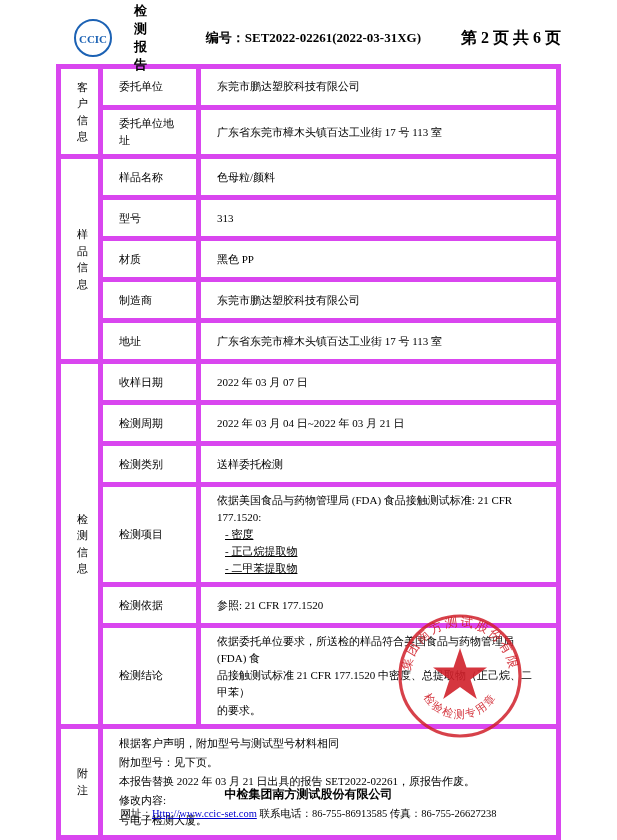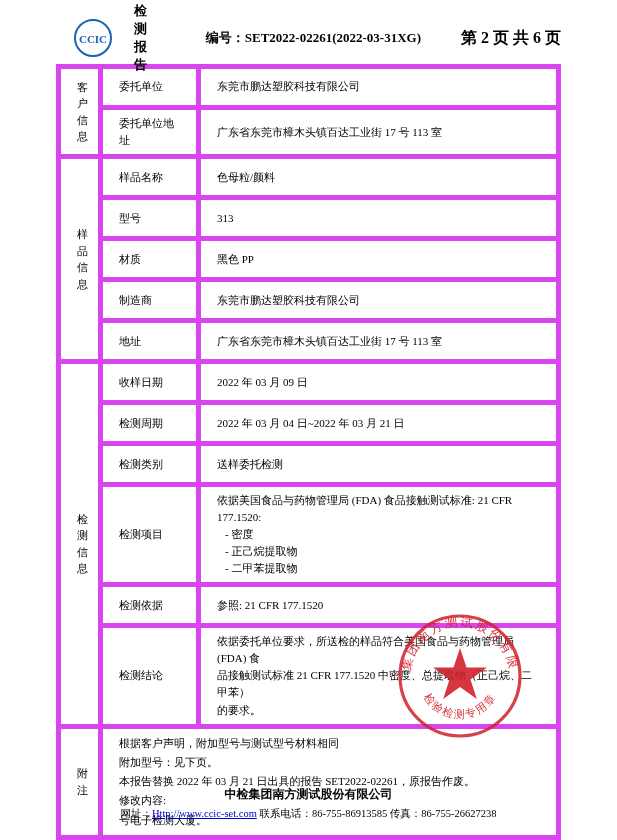--- a/index.html
+++ b/index.html
@@ -91,21 +91,21 @@
     padding-left: 9px;
     font-size: 11px;
   }
   td.val {
     padding-left: 9px;
   }
   .cell-tall { height: 26px; }
 
   .item-list { margin: 0; }
   .item-list .ln { display: block; }
-  .indent { padding-left: 8px; }
+  .indent { padding-left: 8px; text-decoration: underline; }
 
   
   .remark-body { line-height: 1.75; }
   .remark-body .ln { display: block; }
 
   
   .sig-table {
     width: 505px;
     border-collapse: collapse;
     table-layout: fixed;
@@ -219,21 +219,21 @@
         <td class="lbl cell-tall">地址</td>
         <td class="val cell-tall">广东省东莞市樟木头镇百达工业街 17 号 113 室</td>
       </tr>
 
       <tr>
         <td class="grp" rowspan="6">
           <span class="gl">检测</span>
           <span class="gl">信息</span>
         </td>
         <td class="lbl cell-tall">收样日期</td>
-        <td class="val cell-tall">2022 年 03 月 09 日</td>
+        <td class="val cell-tall">2022 年 03 月 07 日</td>
       </tr>
       <tr>
         <td class="lbl cell-tall">检测周期</td>
         <td class="val cell-tall">2022 年 03 月 04 日~2022 年 03 月 21 日</td>
       </tr>
       <tr>
         <td class="lbl cell-tall">检测类别</td>
         <td class="val cell-tall">送样委托检测</td>
       </tr>
       <tr>

